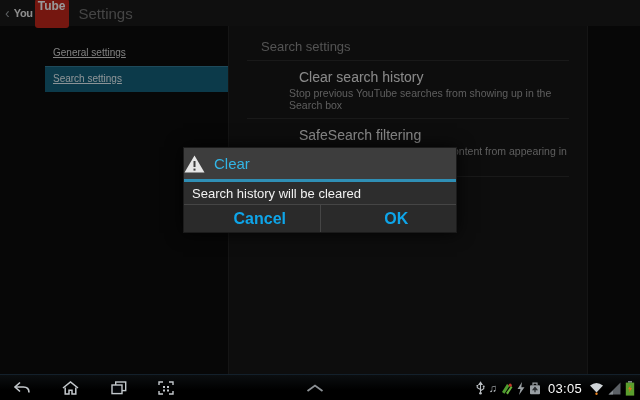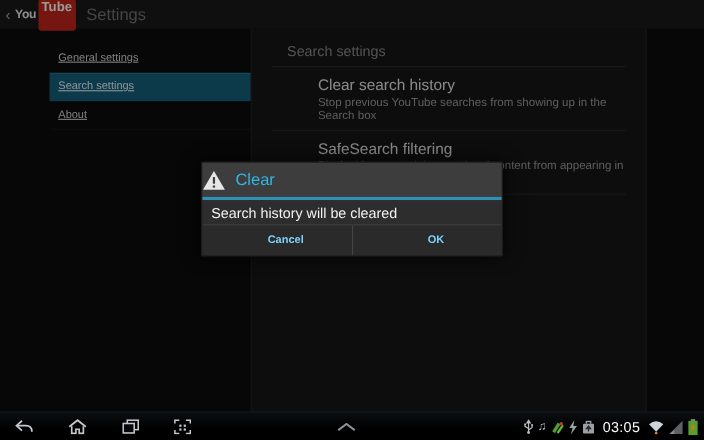--- a/index.html
+++ b/index.html
@@ -21,41 +21,41 @@
   .side-item { height:26px; line-height:26px; padding-left:8px; font-size:10px; color:#d6d6d6;text-decoration:underline; }
   .side-item.selected { background:#15617c; color:#eaf6fb;
                         box-shadow:inset 0 1px 0 rgba(120,190,220,.30); }
   .side-item.last { border-bottom:1px solid rgba(255,255,255,.05); }
 
   .panel { position:absolute; left:228px; top:26px; width:360px; height:348px;
            background:#171717; border-left:1px solid #242424; border-right:1px solid #242424; }
   .panel-header { padding:13px 0 6px 32px; font-size:13px; color:#8a8a8a; }
   .divider { height:1px; background:#2a2a2a; margin:0 18px; }
   .panel-item { padding:8px 14px 7px 60px; }
-  .panel-item .item-title { font-size:14px; color:#e4e4e4; }
+  .panel-item .item-title { font-size:14px; color:#e4e4e4;margin-left:10px; }
   .panel-item .item-sub { font-size:10.5px; color:#9c9c9c; margin-top:2px; }
 
   
   .scrim { position:absolute; left:0; top:0; width:640px; height:374px;
            background:rgba(0,0,0,.40); z-index:3; }
 
   
   .dialog { position:absolute; left:183px; top:147px; width:274px; z-index:5;
             background:#2d2d2d; border:1px solid #1b1b1b;
             box-shadow:0 0 16px rgba(0,0,0,.85); }
   .dlg-titlebar { height:31px; background:#3d3d3d; display:flex; align-items:center;
                   }
   .dlg-title { color:#33b5e5; font-size:15px; margin-left:9px; }
   .dlg-blue-line { height:3px; background:#2f8fb5; }
   .dlg-message { height:22px; background:#2d2d2d; display:flex; align-items:center;
                  padding-left:8px; font-size:13px; color:#f2f2f2; }
   .dlg-btn-divider { height:1px; background:#454545; }
   .dlg-buttons { height:27px; display:flex; background:#2a2a2a; }
   .dlg-btn { flex:1; display:flex; align-items:center; justify-content:center;
-             font-size:10px; font-weight:bold; color:#7dd3fc; cursor:pointer;padding-left:16px; }
+             font-size:16px; font-weight:bold; color:#0ea5e9; cursor:pointer;padding-left:16px; }
   .dlg-vdivider { width:1px; background:#454545; }
 
   
   .navbar { position:absolute; left:0; top:374px; width:640px; height:26px; z-index:6;
             background:linear-gradient(#0b0e10, #000 60%); border-top:1px solid #13202b; }
   .nav-icon { position:absolute; top:50%; transform:translateY(-50%); display:block; }
   .nav-back { left:13px; } .nav-home { left:62px; } .nav-recents { left:111px; }
   .nav-screenshot { left:158px; } .nav-expand { left:306px; }
   .status-cluster { position:absolute; right:5px; top:0; height:26px;
                     display:flex; align-items:center; gap:4px; }
@@ -73,21 +73,20 @@
     <div class="topbar">
       <span class="back-chevron">‹</span>
       <span class="logo-you">You</span>
       <span class="logo-tube">Tube</span>
       <span class="topbar-title">Settings</span>
     </div>
 
     <div class="sidebar">
       <div class="side-item">General settings</div>
       <div class="side-item selected">Search settings</div>
-      <div class="side-item last">About</div>
     </div>
 
     <div class="panel">
       <div class="panel-header">Search settings</div>
       <div class="divider"></div>
       <div class="panel-item">
         <div class="item-title">Clear search history</div>
         <div class="item-sub">Stop previous YouTube searches from showing up in the Search box</div>
       </div>
       <div class="divider"></div>

